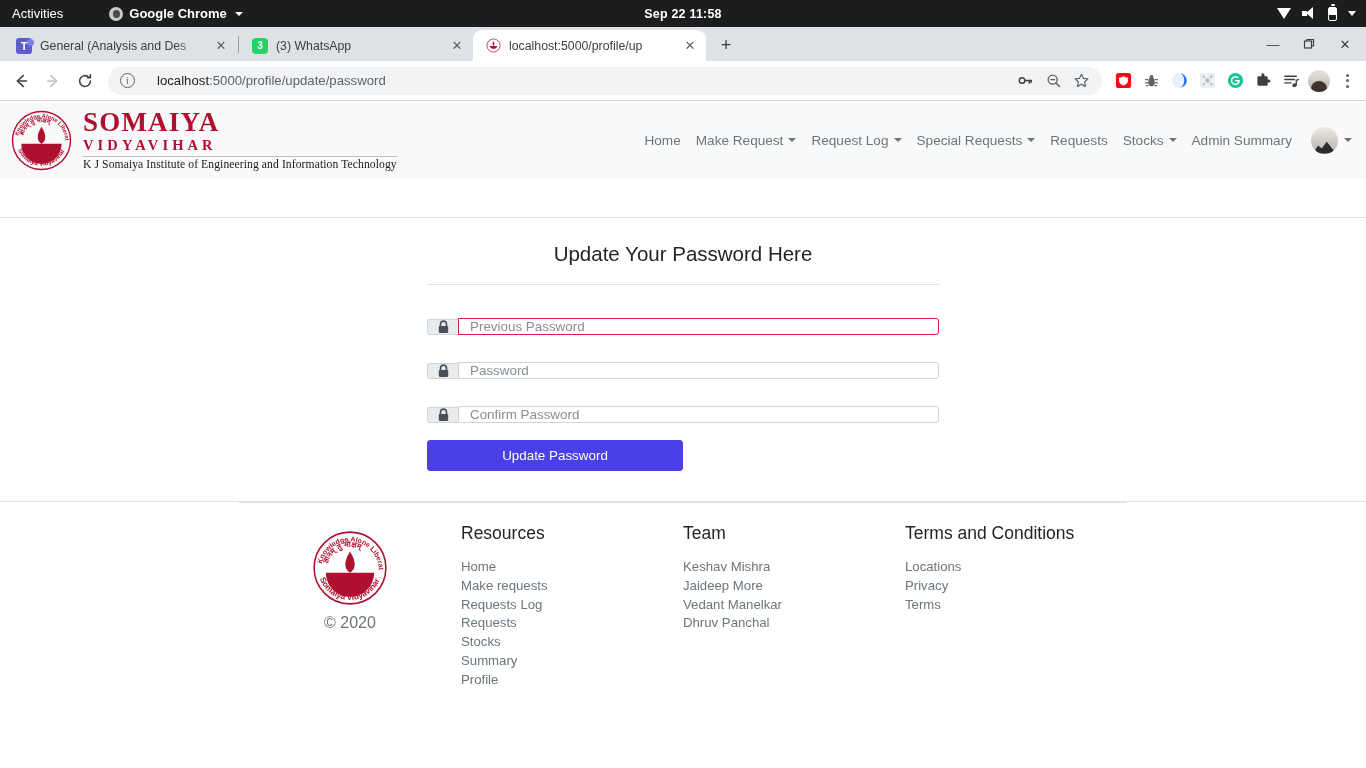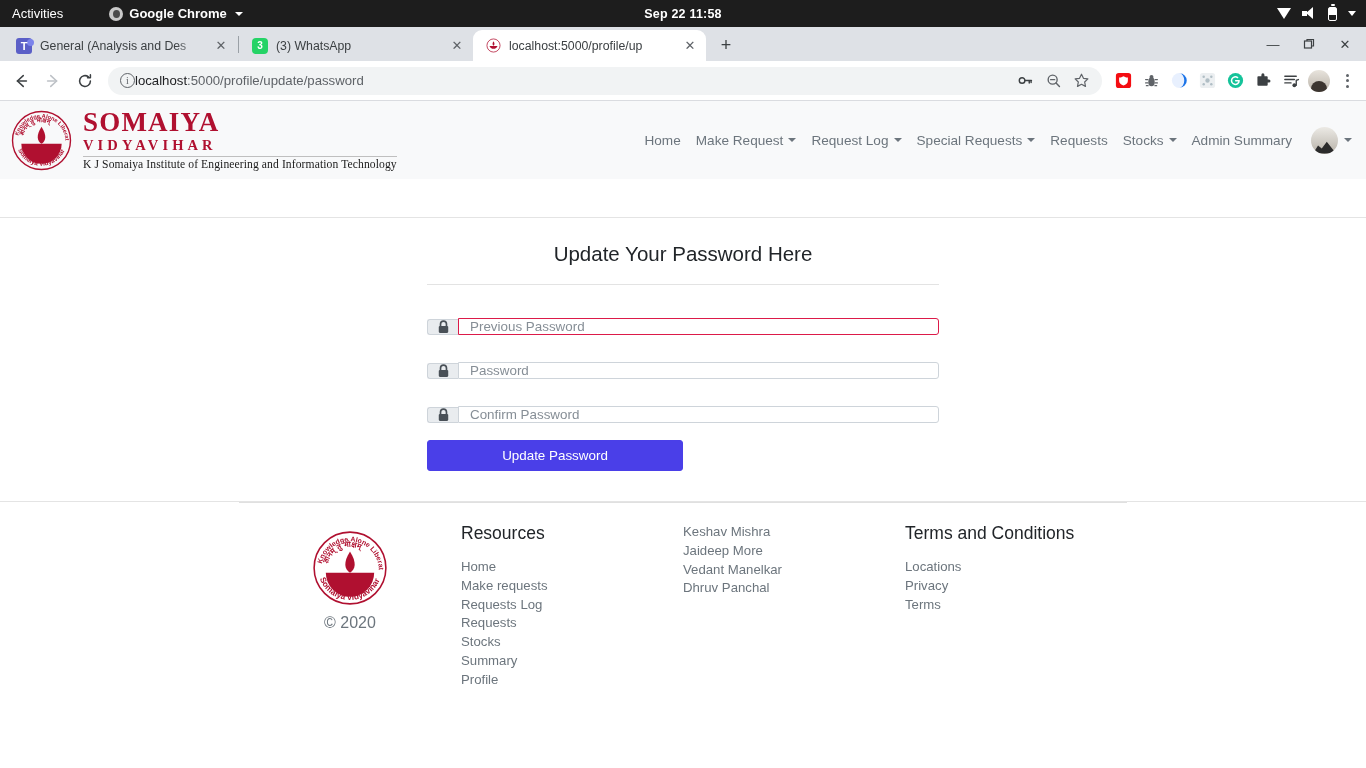--- a/index.html
+++ b/index.html
@@ -151,21 +151,21 @@
   }
   .tb-btn {
     width: 30px; height: 30px; flex: none;
     display: flex; align-items: center; justify-content: center;
     color: #5f6368; border-radius: 50%;
   }
   .tb-btn.dim { color: #bdc1c6; }
   .omnibox {
     flex: 1; height: 28px; background: #f1f3f4;
     border-radius: 14px; display: flex; align-items: center;
-    padding: 0 8px 0 12px; margin: 0 6px; gap: 0;
+    padding: 0 8px 0 12px; margin: 0 6px; gap: 22px;
     position: relative;
   }
   .omni-info {
     width: 15px; height: 15px; border: 1.4px solid #5f6368;
     border-radius: 50%; flex: none; position: relative;
   }
   .omni-info::after {
     content: "i"; position: absolute; inset: 0;
     display: flex; align-items: center; justify-content: center;
     font-size: 10px; font-family: "Liberation Serif", serif; color: #5f6368;
@@ -606,20 +606,21 @@
       <a class="f-link">Home</a>
       <a class="f-link">Make requests</a>
       <a class="f-link">Requests Log</a>
       <a class="f-link">Requests</a>
       <a class="f-link">Stocks</a>
       <a class="f-link">Summary</a>
       <a class="f-link">Profile</a>
     </div>
 
     <div class="f-col">
+      <div class="f-head">Team</div>
       <a class="f-link">Keshav Mishra</a>
       <a class="f-link">Jaideep More</a>
       <a class="f-link">Vedant Manelkar</a>
       <a class="f-link">Dhruv Panchal</a>
     </div>
 
     <div class="f-col">
       <div class="f-head">Terms and Conditions</div>
       <a class="f-link">Locations</a>
       <a class="f-link">Privacy</a>

